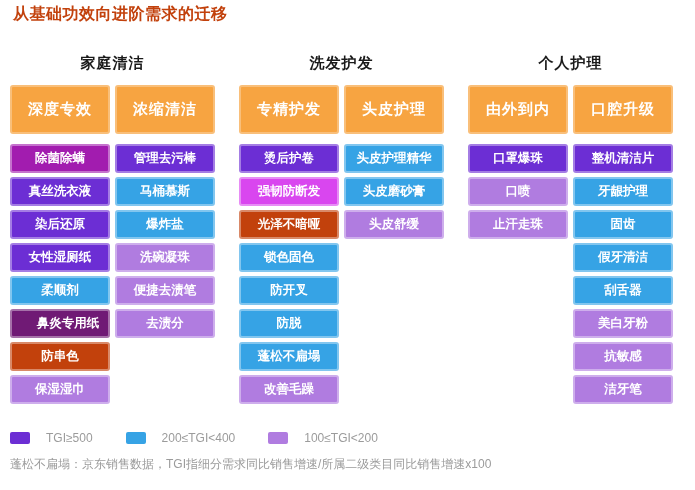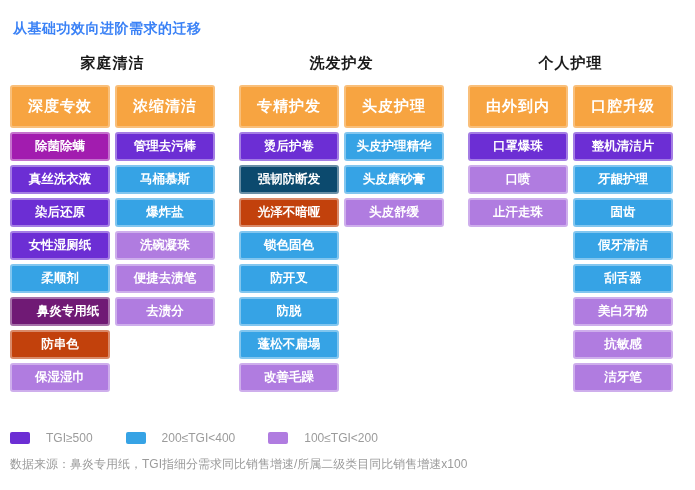--- a/index.html
+++ b/index.html
@@ -1,34 +1,34 @@
 <!DOCTYPE html>
 <html><head>
 <meta charset="utf-8">
 <style>
   html,body{margin:0;padding:0;background:#fff;}
   .canvas{
     position:relative;width:695px;height:490px;background:#ffffff;overflow:hidden;
     font-family:"Liberation Sans","DejaVu Sans",sans-serif;
   }
   .title{
-    position:absolute;left:13px;top:20px;font-size:14px;font-weight:bold;color:#3b82f6;
+    position:absolute;left:13px;top:4px;font-size:16px;font-weight:bold;color:#c2410c;
     letter-spacing:0.5px;
   }
   .board{position:absolute;left:10px;top:54px;display:flex;gap:24px;}
   .group{display:flex;flex-direction:column;}
   .group-title{
     text-align:center;font-size:15px;font-weight:bold;color:#1a1a1a;height:20px;
     margin-bottom:11px;letter-spacing:1px;
   }
   .cols{display:flex;gap:5px;}
   .col{width:100px;display:flex;flex-direction:column;gap:4px;}
   .hdr{
-    height:43px;border-radius:3px;color:#ffffff;font-weight:bold;font-size:15px;
-    display:flex;align-items:center;justify-content:center;margin-bottom:0;
+    height:49px;border-radius:3px;color:#ffffff;font-weight:bold;font-size:15px;
+    display:flex;align-items:center;justify-content:center;margin-bottom:6px;
     box-sizing:border-box;border:2px solid rgba(255,255,255,0.30);letter-spacing:1px;
   }
   .cell{
     height:29px;border-radius:3px;color:#ffffff;font-weight:bold;font-size:12.5px;
     display:flex;align-items:center;justify-content:center;box-sizing:border-box;
     border:2px solid rgba(255,255,255,0.38);white-space:nowrap;
   }
   .legend{position:absolute;left:10px;top:431px;display:flex;align-items:center;gap:33px;}
   .legend-item{display:flex;align-items:center;gap:16px;}
   .legend-swatch{width:20px;height:12px;border-radius:2px;}
@@ -65,21 +65,21 @@
             <div class="cell" style="background: rgb(176, 124, 224);">去渍分</div>
           </div>
         </div>
       </div>
       <div class="group">
         <div class="group-title">洗发护发</div>
         <div class="cols">
           <div class="col">
             <div class="hdr" style="background: rgb(247, 164, 65);">专精护发</div>
             <div class="cell" style="background: rgb(108, 46, 212);">烫后护卷</div>
-            <div class="cell" style="background: #0c4a6e;">强韧防断发</div>
+            <div class="cell" style="background: #d946ef;">强韧防断发</div>
             <div class="cell" style="background: #c2410c;">光泽不暗哑</div>
             <div class="cell" style="background: rgb(54, 163, 229);">锁色固色</div>
             <div class="cell" style="background: rgb(54, 163, 229);">防开叉</div>
             <div class="cell" style="background: rgb(54, 163, 229);">防脱</div>
             <div class="cell" style="background: rgb(54, 163, 229);">蓬松不扁塌</div>
             <div class="cell" style="background: rgb(176, 124, 224);">改善毛躁</div>
           </div>
           <div class="col">
             <div class="hdr" style="background: rgb(247, 164, 65);">头皮护理</div>
             <div class="cell" style="background: rgb(54, 163, 229);">头皮护理精华</div>
@@ -118,14 +118,14 @@
       </div>
       <div class="legend-item">
         <span class="legend-swatch" style="background: rgb(54, 163, 229);"></span>
         <span class="legend-label">200≤TGI&lt;400</span>
       </div>
       <div class="legend-item">
         <span class="legend-swatch" style="background: rgb(176, 124, 224);"></span>
         <span class="legend-label">100≤TGI&lt;200</span>
       </div>
     </div>
-  <div class="footnote">数据来源：鼻炎专用纸，TGI指细分需求同比销售增速/所属二级类目同比销售增速x100</div>
+  <div class="footnote">蓬松不扁塌：京东销售数据，TGI指细分需求同比销售增速/所属二级类目同比销售增速x100</div>
 </div>
 
 </body></html>

